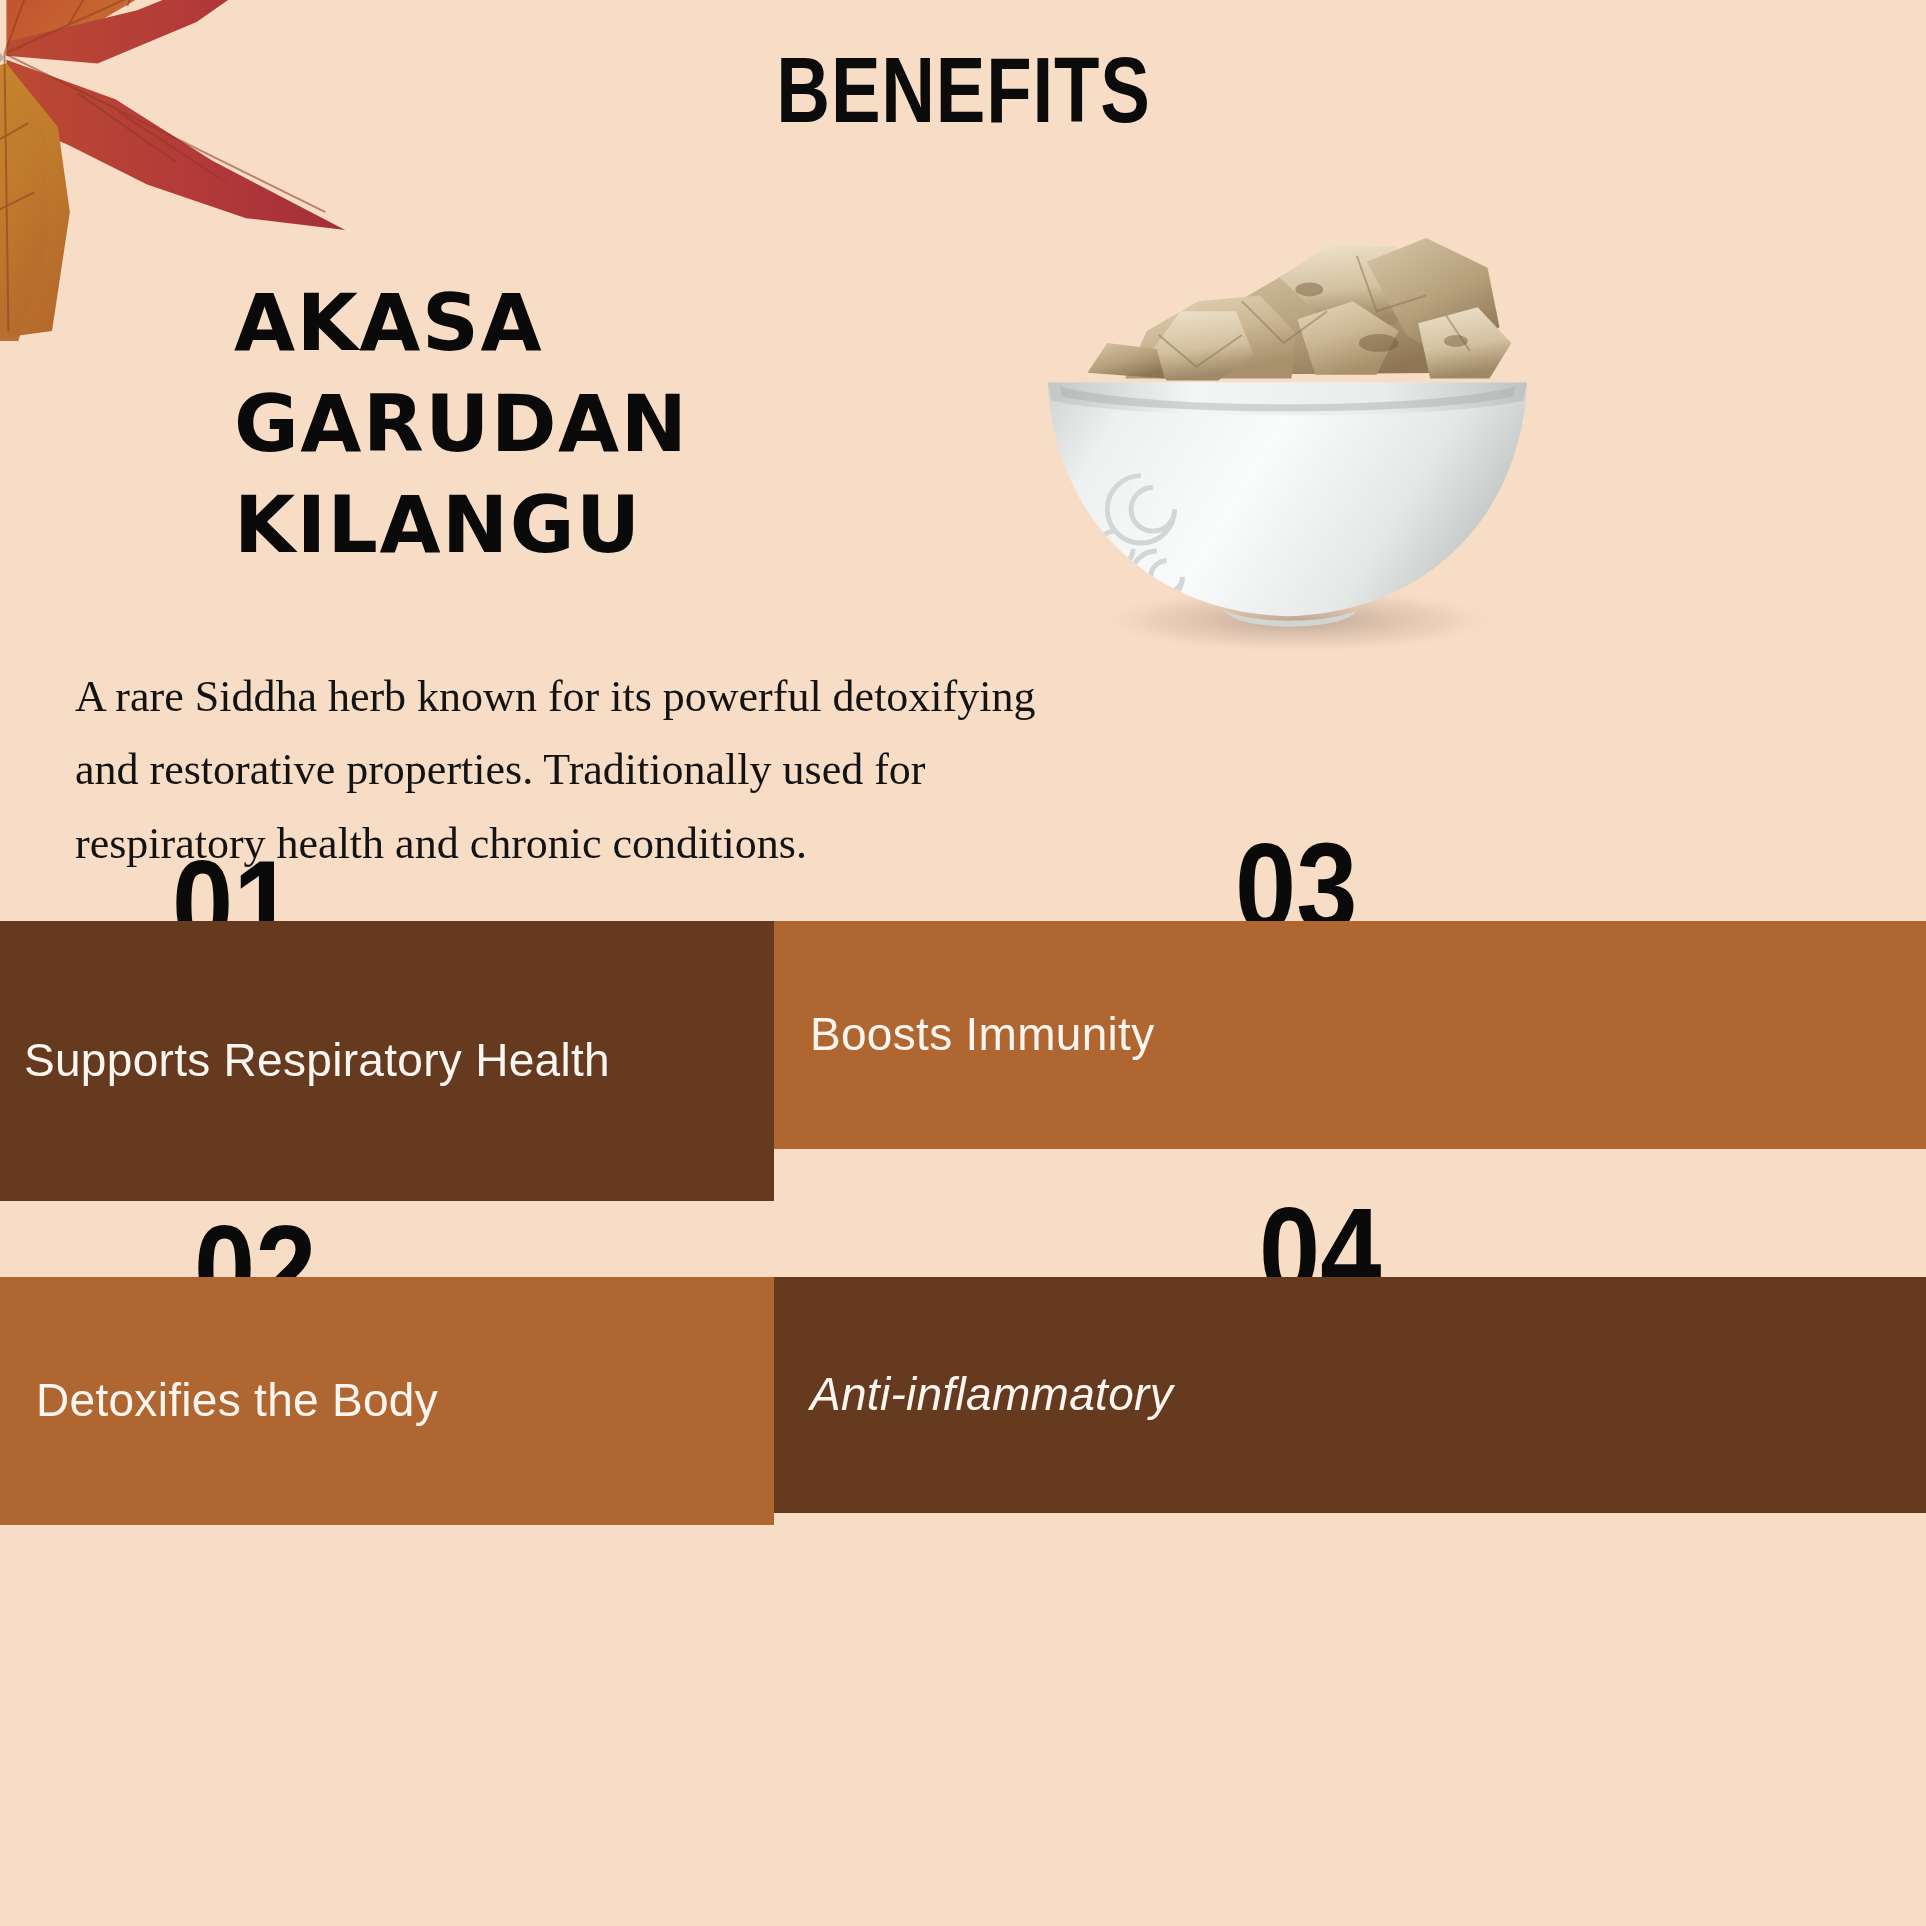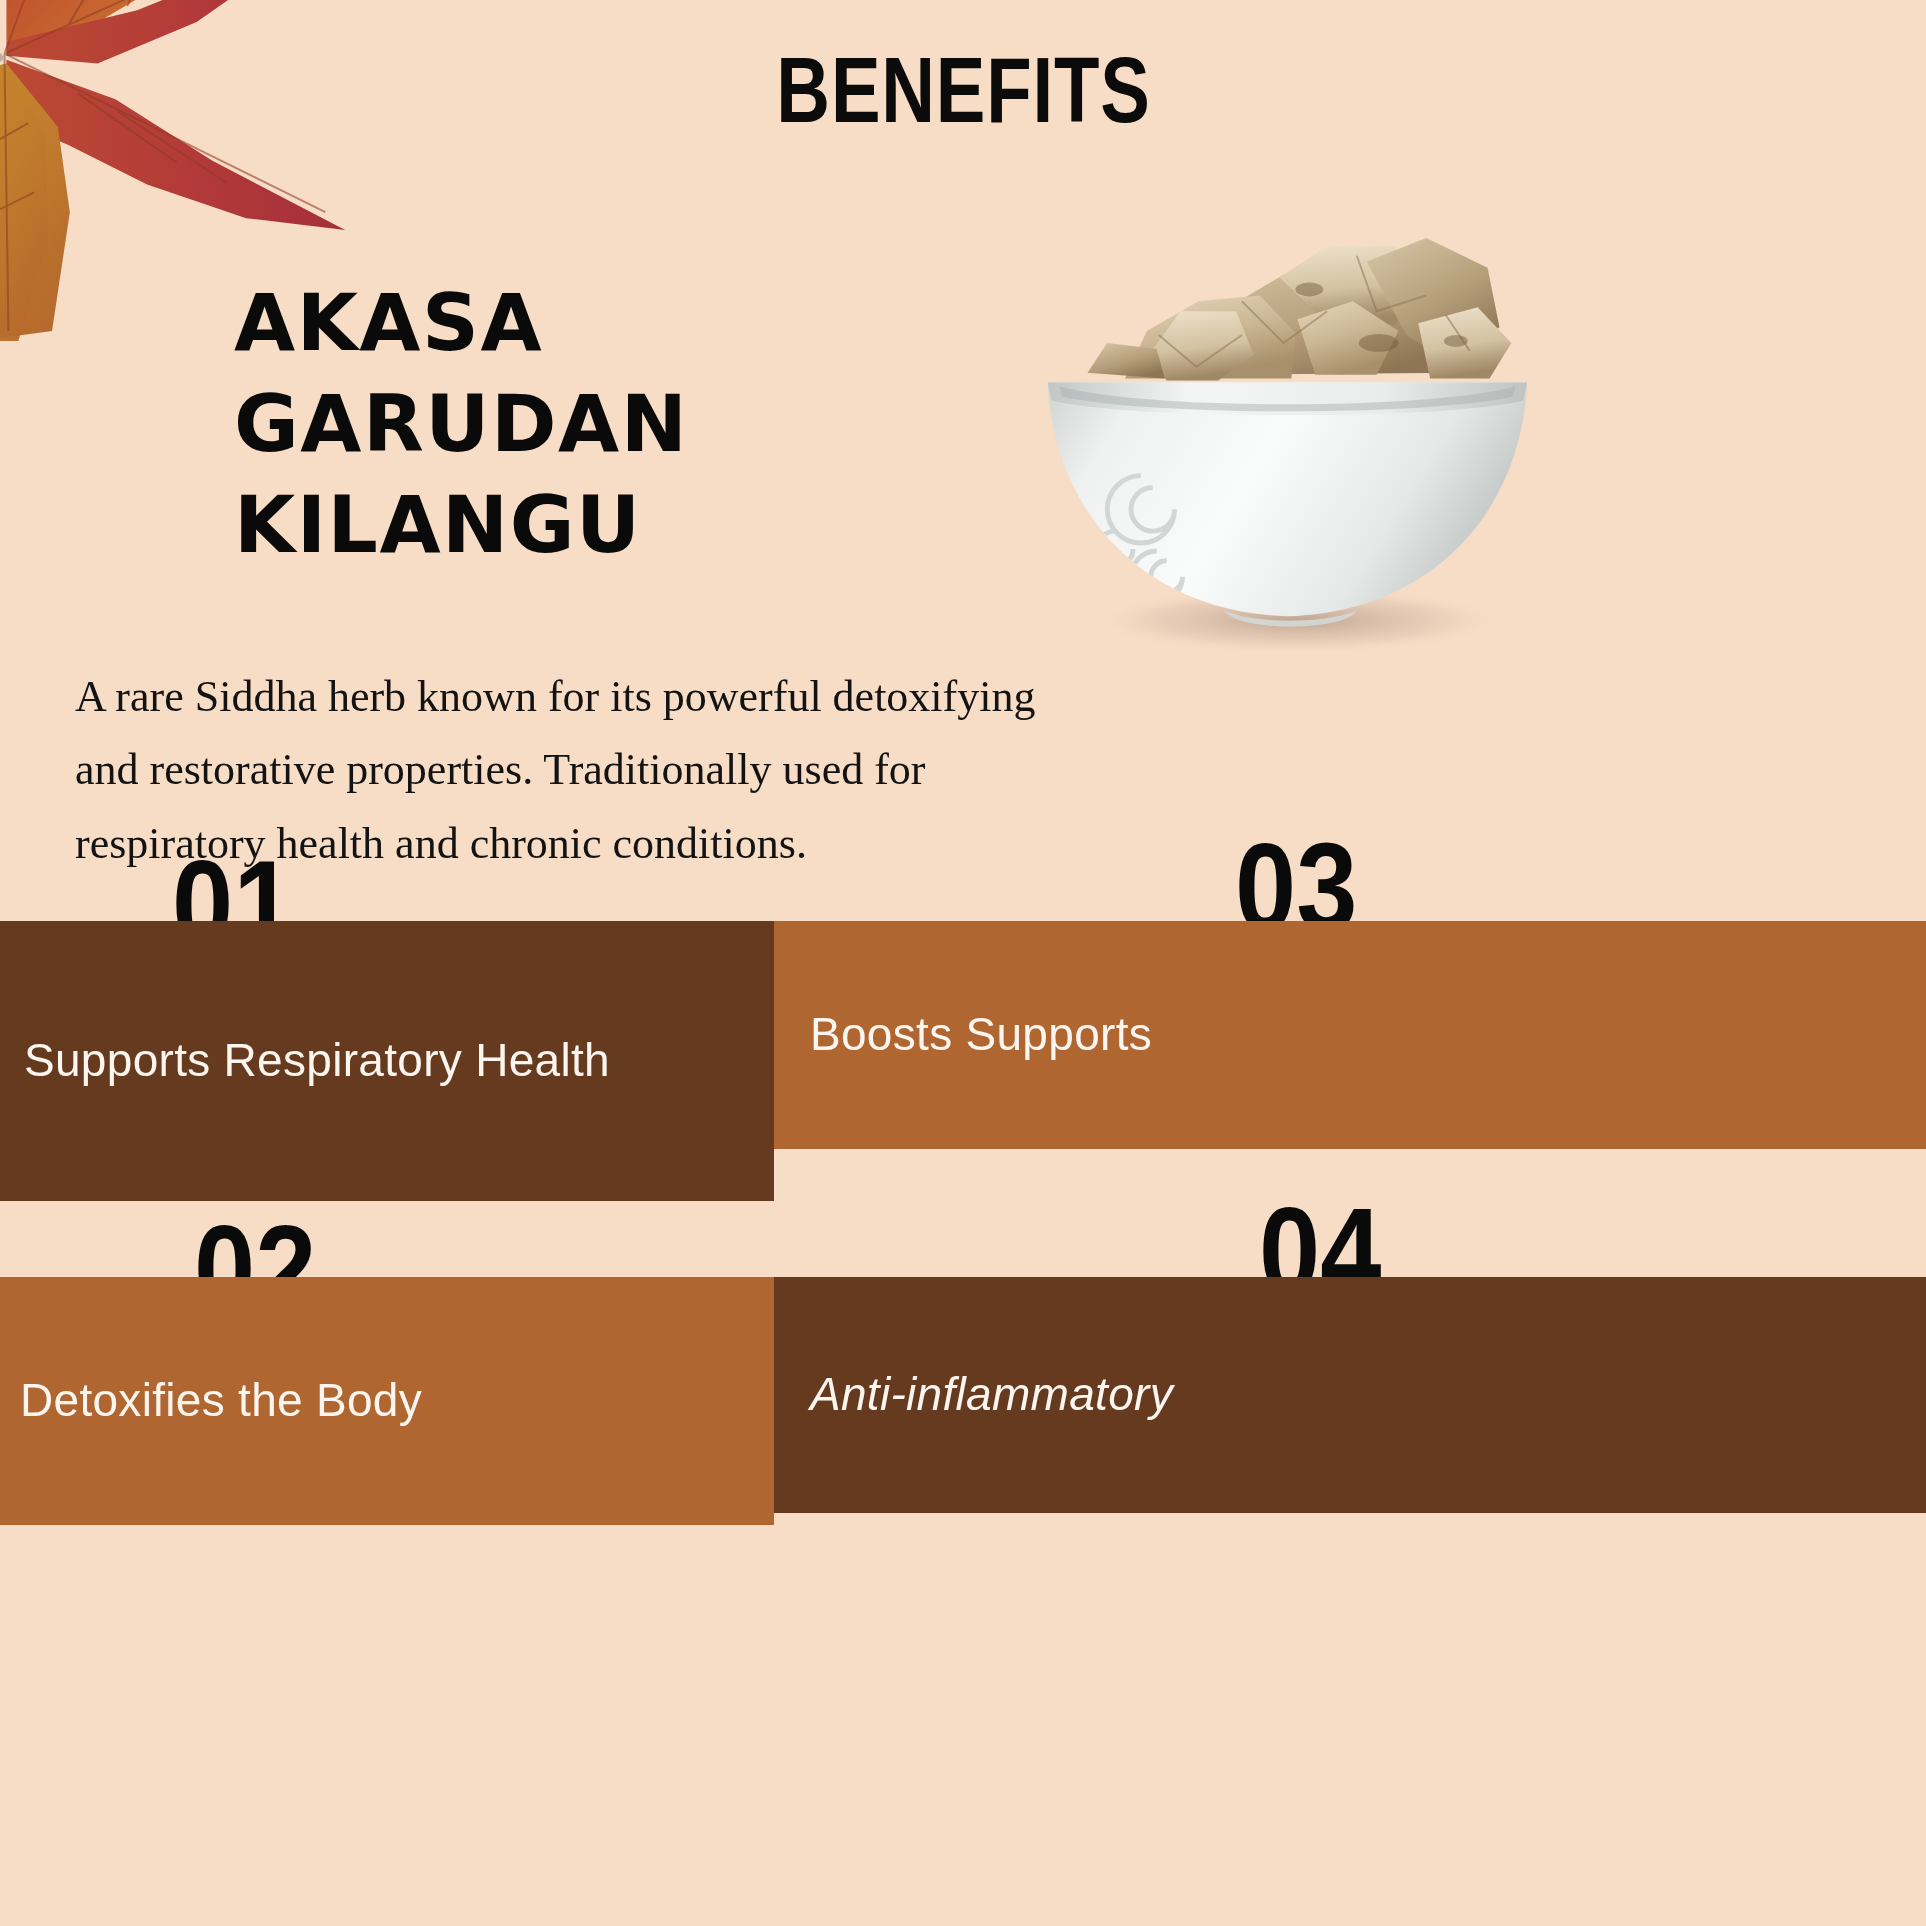--- a/index.html
+++ b/index.html
@@ -111,21 +111,21 @@
   .c01 .num{ left:172px; top:-50px; }
   .b01{ left:0;    top:30px;  width:774px;  height:280px; padding-left:24px; }
 
   .c03{ left:774px; top:0;   width:1152px; height:257px; }
   .c03 .num{ left:461px; top:-67px; }
   .b03{ left:774px; top:30px;  width:1152px; height:228px; padding-left:36px; }
 
   
   .c02{ left:0;    top:287px; width:774px;  height:257px; }
   .c02 .num{ left:194px; top:28px; }
-  .b02{ left:0;    top:386px; width:774px;  height:248px; padding-left:20px; }
+  .b02{ left:0;    top:386px; width:774px;  height:248px; padding-left:36px; }
 
   .c04{ left:774px; top:287px; width:1152px; height:257px; }
   .c04 .num{ left:485px; top:10px; }
   .b04{ left:774px; top:386px; width:1152px; height:236px; padding-left:36px;font-style:italic; }
 </style>
 </head>
 <body>
 
 <div class="leaf-wrap">
   <svg viewBox="0 0 420 430" xmlns="http://www.w3.org/2000/svg">
@@ -270,21 +270,21 @@
     <div class="num">01</div>
   </div>
   <div class="band b01" style="background:#653A1F">
     <span class="label">Supports Respiratory Health</span>
   </div>
 
   <div class="cell c03">
     <div class="num">03</div>
   </div>
   <div class="band b03" style="background:#B06630">
-    <span class="label">Boosts Supports</span>
+    <span class="label">Boosts Immunity</span>
   </div>
 
   <div class="cell c02">
     <div class="num">02</div>
   </div>
   <div class="band b02" style="background:#B06630">
     <span class="label">Detoxifies the Body</span>
   </div>
 
   <div class="cell c04">

